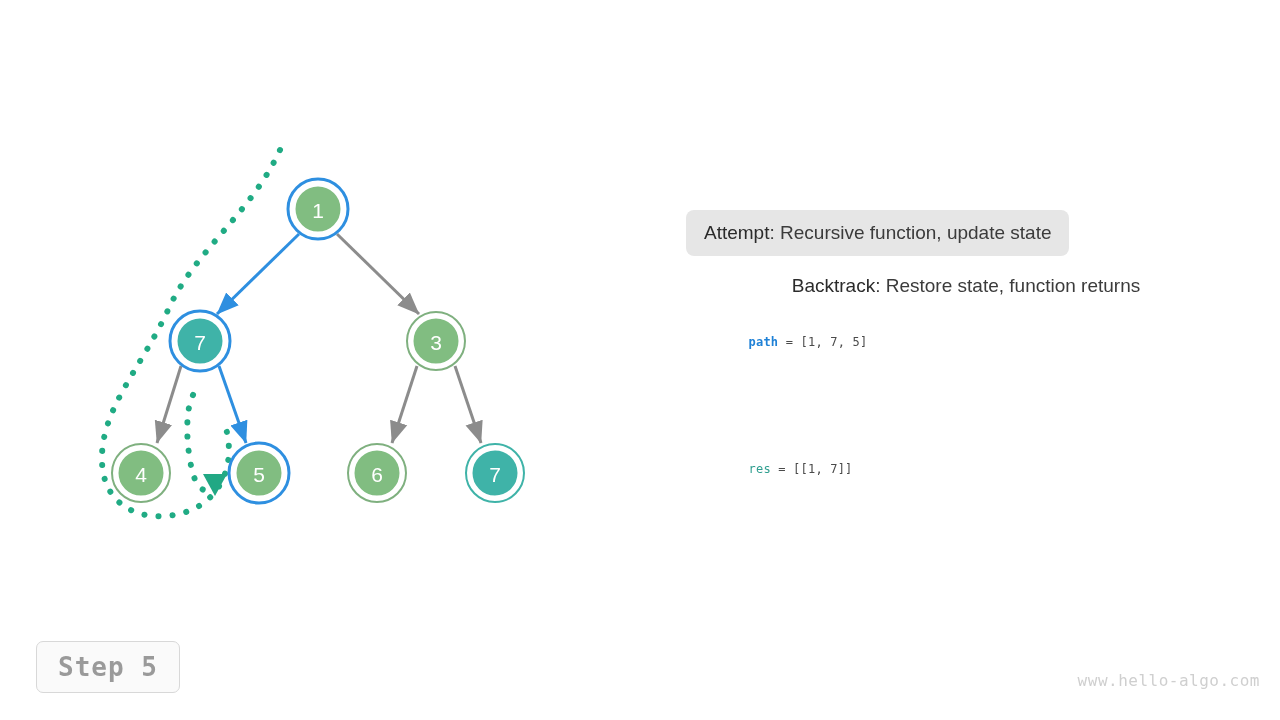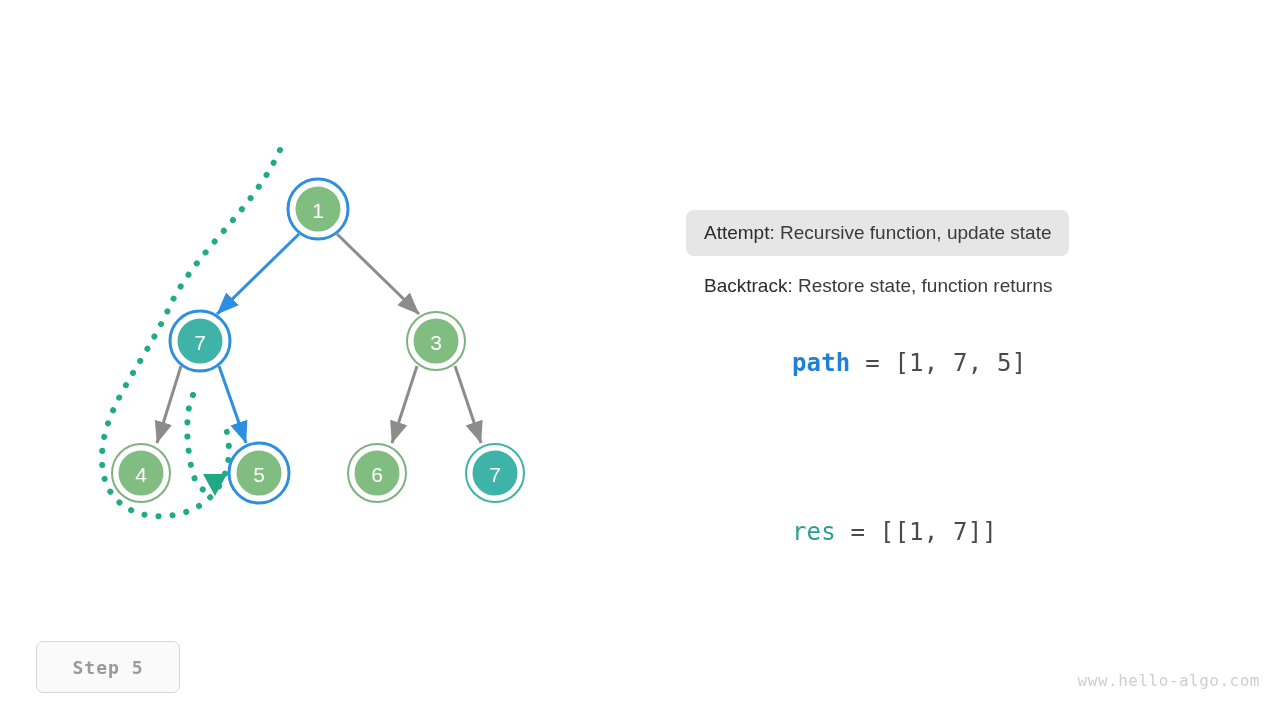--- a/index.html
+++ b/index.html
@@ -59,25 +59,26 @@
     background: #e6e6e6;
     border-radius: 8px;
     padding: 13px 18px 14px 18px;
     display: inline-block;
     margin: 0;
   }
   #backtrack-row {
     padding: 0 18px;
     margin-top: 20px;
     display: block;
+    text-align: center;
   }
 
   .code-row {
     font-family: "DejaVu Sans Mono", "Liberation Mono", monospace;
-    font-size: 24px;
+    font-size: 12px;
     color: #4a4a4a;
     padding: 0 18px;
     white-space: pre;
     letter-spacing: 0.2px;
   }
   #path-row { margin-top: 26px; }
   #res-row  { margin-top: 85px; }
   .kw-path { color: #1f81d6; font-weight: bold; }
   .kw-res  { color: #2f9e8f; font-weight: normal; }
 
@@ -89,21 +90,21 @@
     width: 144px;
     height: 52px;
     box-sizing: border-box;
     border: 1px solid #d8d8d8;
     border-radius: 7px;
     background: #fafafa;
     display: flex;
     align-items: center;
     justify-content: center;
     font-family: "DejaVu Sans Mono", "Liberation Mono", monospace;
-    font-size: 18px;
+    font-size: 26px;
     font-weight: bold;
     color: #9a9a9a;
     letter-spacing: 1px;
   }
 
   
   #watermark {
     position: absolute;
     right: 20px;
     bottom: 30px;

